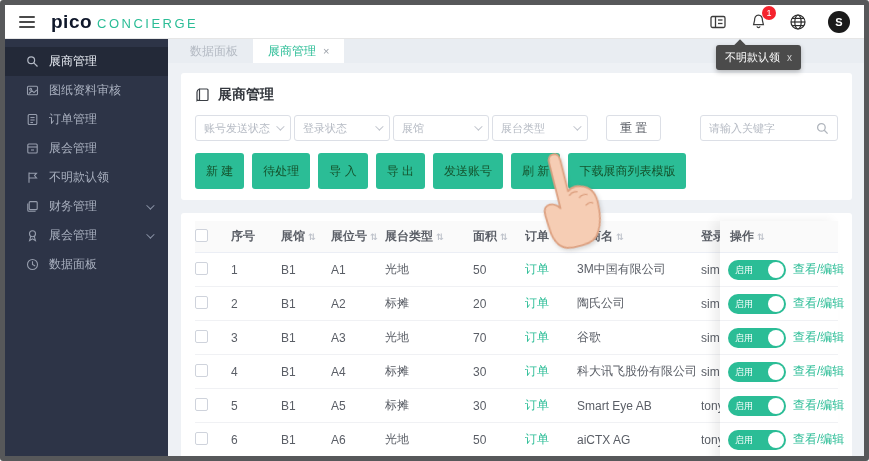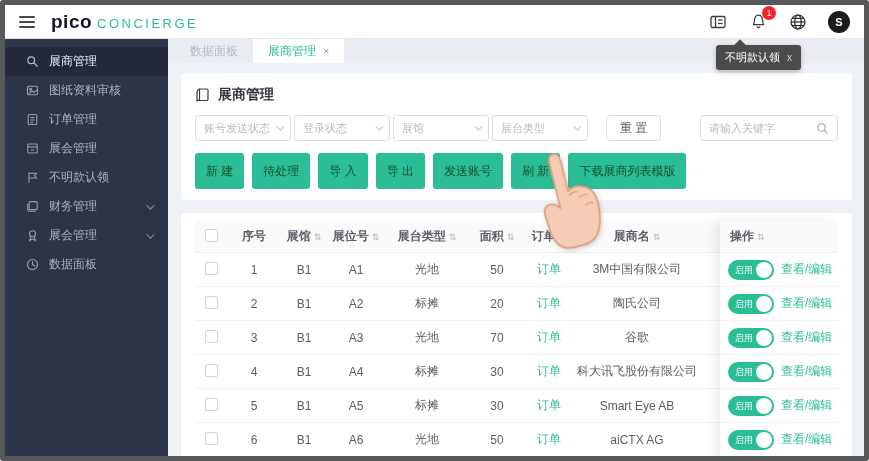--- a/index.html
+++ b/index.html
@@ -48,34 +48,34 @@
   .sel .chev2 { margin-left:auto; width:6px; height:6px; border-right:1.3px solid #c0c4cc; border-bottom:1.3px solid #c0c4cc; transform:rotate(45deg) translateY(-2px); }
   .btn-plain { height:26px; border:1px solid #dcdfe6; background:#fff; border-radius:3px; padding:0 13px; font-size:12px; color:#5a5e66; cursor:pointer; margin-left:15px; }
   .search { margin-left:auto; width:138px; height:26px; border:1px solid #dcdfe6; border-radius:3px; display:flex; align-items:center; padding:0 8px; background:#fff; }
   .search input { border:none; outline:none; flex:1; min-width:0; font-size:11px; color:#5a5e66; font-family:inherit; }
   .search input::placeholder { color:#b6bbc4; }
   .btns-row { display:flex; gap:8px; margin-top:12px; }
   .btn-teal { height:36px; background:#2bbd96; color:#14532d; border:none; border-radius:3px; padding:0 11px; font-size:12px; cursor:pointer; white-space:nowrap; }
 
   .card2 { margin-top:13px; flex:1; min-height:0; position:relative; overflow:hidden; border-radius:3px 3px 0 0; padding:8px 14px 0; }
   .tbl { position:relative; }
-  .trow { display:flex; align-items:center; height:34px; border-bottom:1px solid #f0f1f4; font-size:12px; color:#5a5e66;text-align:center; }
+  .trow { display:flex; align-items:center; height:34px; border-bottom:1px solid #f0f1f4; font-size:12px; color:#5a5e66; }
   .thead { height:32px; background:#fafafa; border-bottom:1px solid #ebeef5; font-weight:bold; color:#5a5e66; }
   .cell { padding-right:4px; overflow:hidden; white-space:nowrap; flex:0 0 auto; }
   .c-check { width:36px; } .c-no { width:50px; } .c-hall { width:50px; } .c-booth { width:54px; }
   .c-type { width:88px; } .c-area { width:52px; } .c-order { width:52px; } .c-name { width:124px; }
   .c-login { flex:1 1 auto; min-width:0; }
   .caret { font-size:9px; color:#c0c4cc; margin-left:3px; font-family:"DejaVu Sans",sans-serif; }
   .cb { width:13px; height:13px; border:1px solid #cfd3dc; border-radius:2px; background:#fff; cursor:pointer; display:inline-block; }
   .link { color:#2bbd96; cursor:pointer; }
   
   .opcol { position:absolute; top:0; right:0; bottom:0; width:118px; background:#fff; box-shadow:-6px 0 10px rgba(0,0,0,.07); z-index:5; }
   .op-head { height:32px; background:#fafafa; border-bottom:1px solid #ebeef5; display:flex; align-items:center; padding-left:10px; font-size:12px; font-weight:bold; color:#5a5e66; }
   .op-cell { height:34px; border-bottom:1px solid #f0f1f4; display:flex; align-items:center; padding-left:8px; gap:7px; }
-  .toggle { width:46px; height:20px; border-radius:10px; background:#2bbd96; position:relative; cursor:pointer; flex:0 0 auto; }
+  .toggle { width:58px; height:20px; border-radius:10px; background:#2bbd96; position:relative; cursor:pointer; flex:0 0 auto; }
   .toggle .tg-label { position:absolute; left:7px; top:0; line-height:20px; font-size:9px; color:#fff; }
   .toggle .knob { position:absolute; right:2px; top:2px; width:16px; height:16px; background:#fff; border-radius:50%; }
   .op-cell .link { font-size:12px; white-space:nowrap; }
 
   
   .hand { position:absolute; left:515px; top:146px; z-index:40; transform:rotate(-14deg); pointer-events:none; filter:drop-shadow(1px 2px 2px rgba(0,0,0,.15)); }
 </style>
 </head>
 <body>
 

